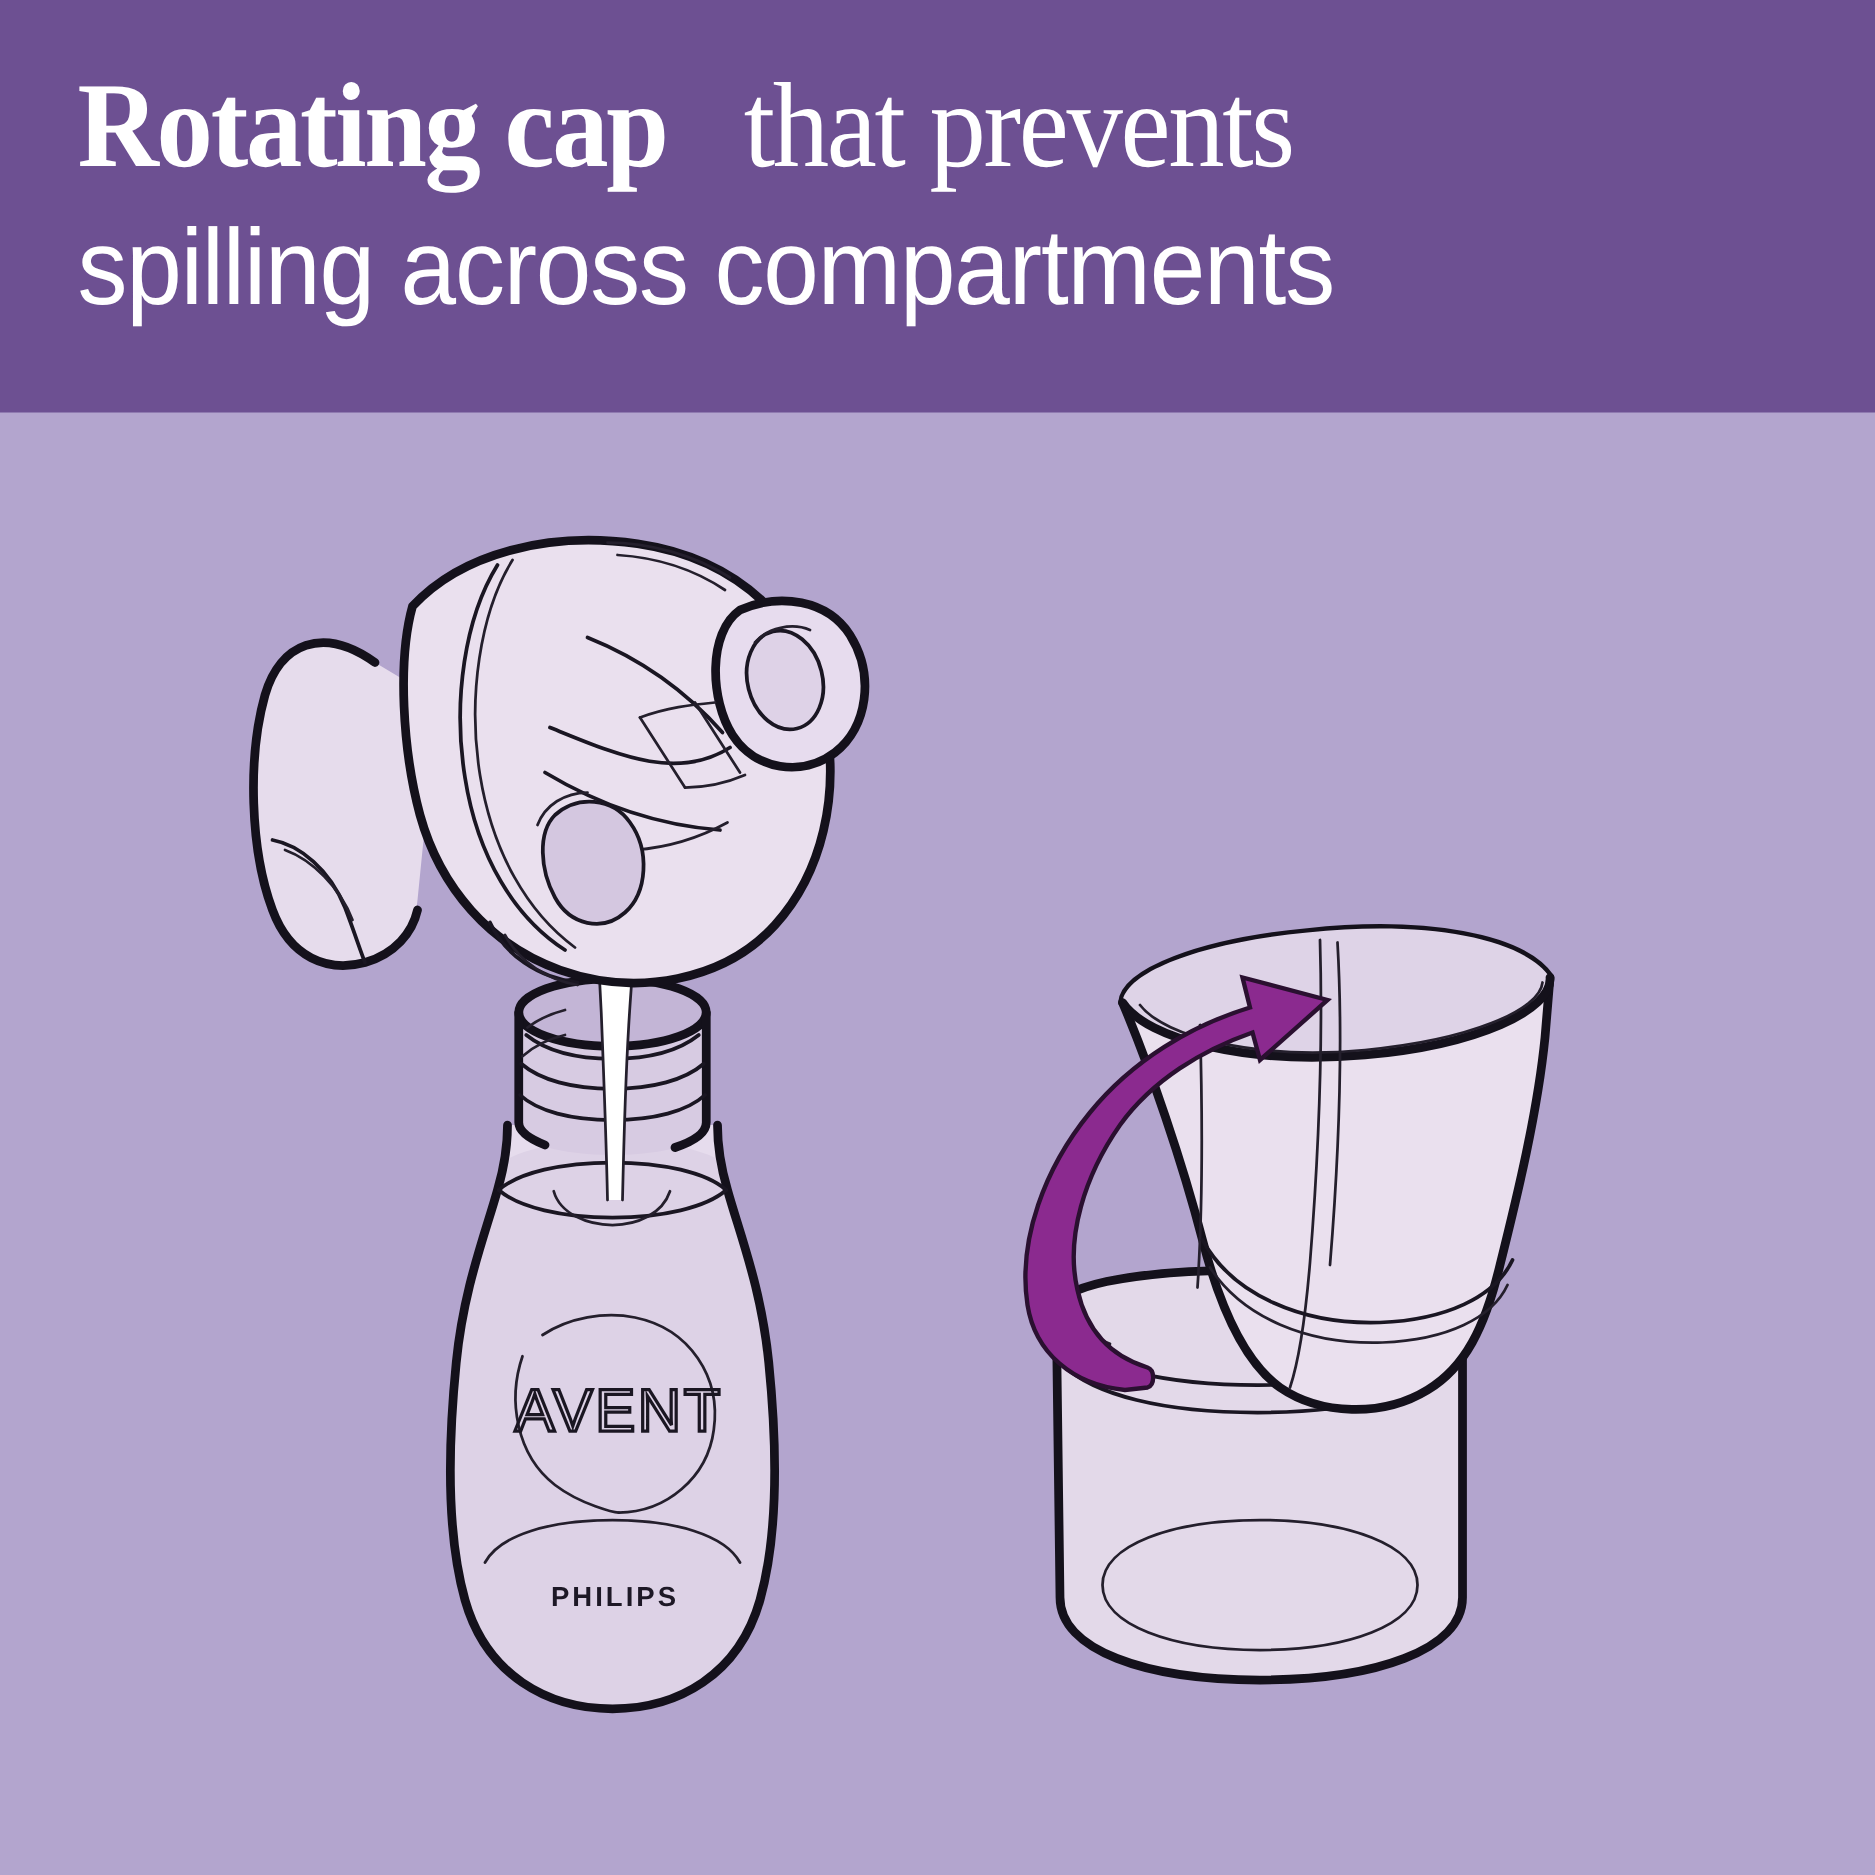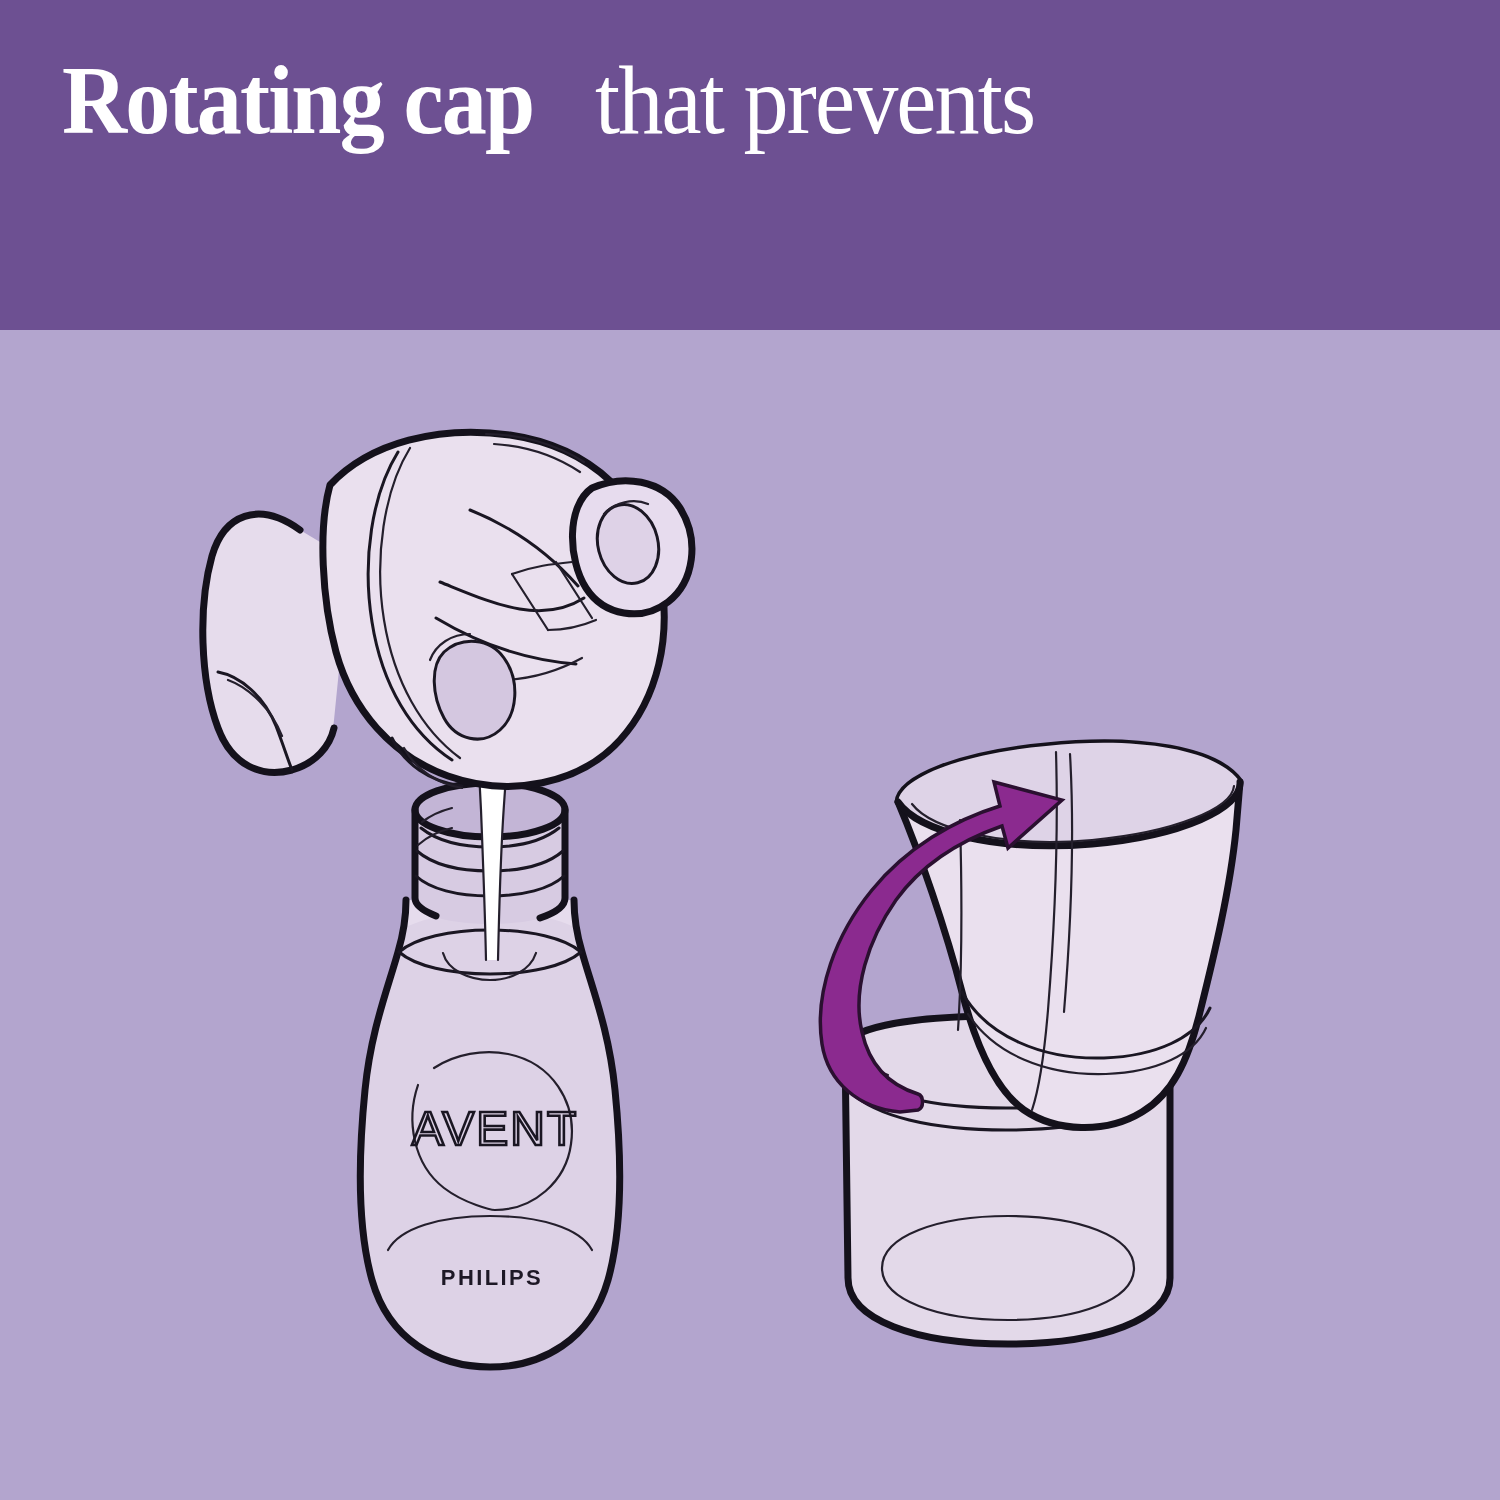--- a/index.html
+++ b/index.html
@@ -76,20 +76,23 @@
 </style>
 </head>
 <body>
 
 <div id="page">
 
   <div id="header-band">
     <h1 class="headline" id="headline-line1">
       <span class="hl-bold">Rotating cap</span><span style="display:inline-block;width:26px"></span><span class="hl-light">that prevents</span>
     </h1>
+    <h2 class="headline" id="headline-line2">
+      <span class="hl-light">spilling across compartments</span>
+    </h2>
   </div>
 
   <div id="illustration-stage">
     <svg viewBox="0 0 1500 1170" xmlns="http://www.w3.org/2000/svg">
 
       <defs>
         <clipPath id="clip-cupbody">
           <path d="M902,460 C918,430 1000,408 1100,408 C1200,408 1260,428 1268,462
                    L1268,520 C1262,560 1250,620 1240,680
                    C1230,740 1222,770 1200,800

